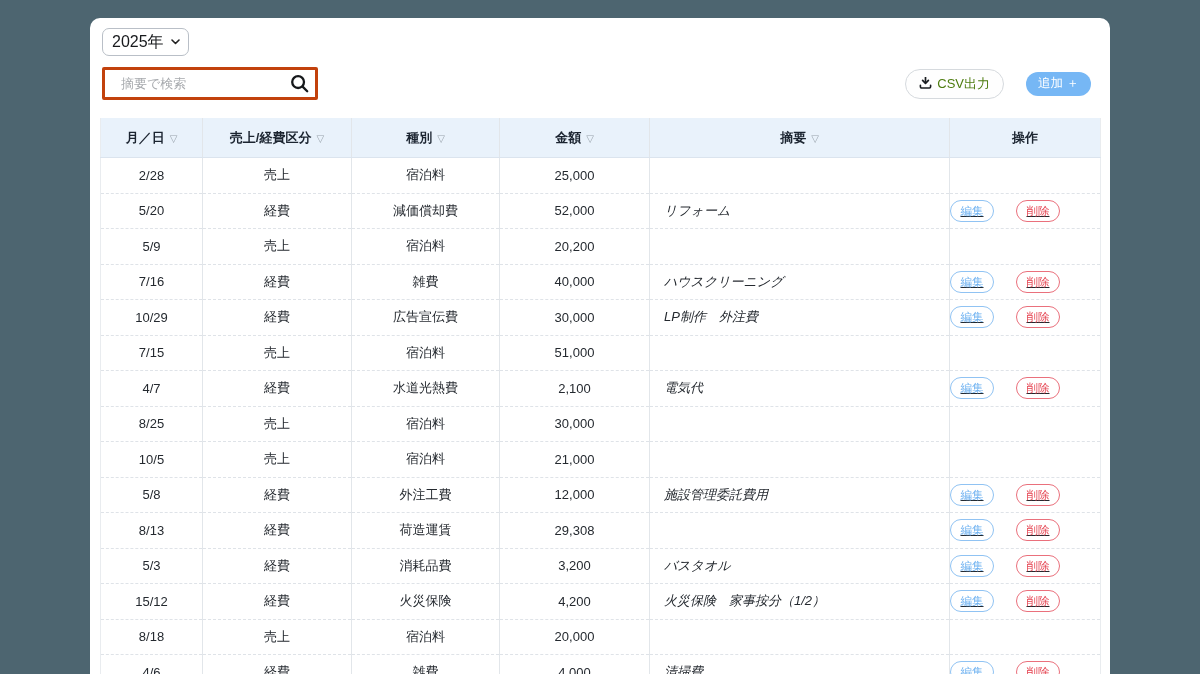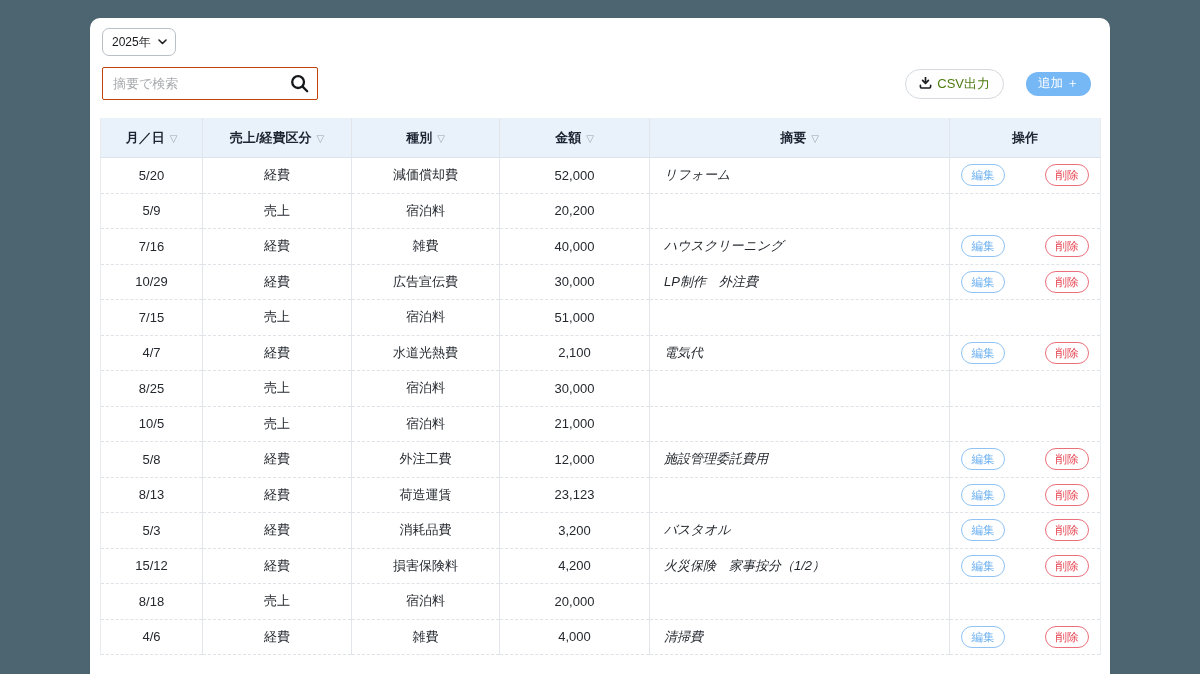--- a/index.html
+++ b/index.html
@@ -26,21 +26,21 @@
   .year-select {
     display: inline-flex;
     align-items: center;
     gap: 7px;
     height: 26px;
     padding: 0 8px 0 9px;
     margin: 0 0 11px 2px;
     border: 1px solid #b9bfc7;
     border-radius: 7px;
     background: #fff;
-    font-size: 12px;
+    font-size: 16px;
     color: #17191c;
     cursor: pointer;
   }
   .year-select svg { display: block; }
   
   .toolbar {
     display: flex;
     align-items: center;
     height: 33px;
     margin-bottom: 18px;
@@ -48,23 +48,23 @@
   .search-wrap {
     position: relative;
     width: 216px;
     height: 33px;
     margin-left: 2px;
   }
   .search-input {
     width: 100%;
     height: 100%;
     box-sizing: border-box;
-    border: 1px solid #c2410c;
+    border: 3px solid #c2410c;
     border-radius: 2px;
-    padding: 0 34px 0 10px;
+    padding: 0 34px 0 16px;
     font-size: 13px;
     color: #222;
     outline: none;
     font-family: inherit;
   }
   .search-input::placeholder { color: #a6a9ad; }
   .search-icon {
     position: absolute;
     right: 9px;
     top: 7px;
@@ -138,23 +138,23 @@
     border-bottom: 1px dashed #dfe3e8;
     overflow: hidden;
     white-space: nowrap;
   }
   td.c-center { text-align: center; }
   td.c-left   { text-align: left; padding-left: 14px; font-style: italic; }
   td.c-actions { padding: 0; }
   .actions-inner {
     display: flex;
     align-items: center;
-    justify-content: center;
-    gap: 40px;
+    gap: 22px;
     height: 100%;
+    text-decoration: underline;
   }
   .btn-edit, .btn-delete {
     width: 44px;
     height: 22px;
     border-radius: 11px;
     background: #ffffff;
     font-size: 11.5px;
     line-height: 20px;
     padding: 0;
     cursor: pointer;
@@ -215,20 +215,30 @@
           <th><span>月／日</span><span class="sort-arrow">▽</span></th>
           <th><span>売上/経費区分</span><span class="sort-arrow">▽</span></th>
           <th><span>種別</span><span class="sort-arrow">▽</span></th>
           <th><span>金額</span><span class="sort-arrow">▽</span></th>
           <th><span>摘要</span><span class="sort-arrow">▽</span></th>
           <th><span>操作</span></th>
         </tr>
     </thead>
     <tbody>
         <tr>
+          <td class="c-center">2/28</td>
+          <td class="c-center">売上</td>
+          <td class="c-center">宿泊料</td>
+          <td class="c-center">25,000</td>
+          <td class="c-left"></td>
+          <td class="c-actions">
+            <div class="actions-inner"></div>
+          </td>
+        </tr>
+        <tr>
           <td class="c-center">5/20</td>
           <td class="c-center">経費</td>
           <td class="c-center">減価償却費</td>
           <td class="c-center">52,000</td>
           <td class="c-left">リフォーム</td>
           <td class="c-actions">
             <div class="actions-inner">
               <button class="btn-edit">編集</button>
               <button class="btn-delete">削除</button>
             </div>
@@ -323,21 +333,21 @@
             <div class="actions-inner">
               <button class="btn-edit">編集</button>
               <button class="btn-delete">削除</button>
             </div>
           </td>
         </tr>
         <tr>
           <td class="c-center">8/13</td>
           <td class="c-center">経費</td>
           <td class="c-center">荷造運賃</td>
-          <td class="c-center">23,123</td>
+          <td class="c-center">29,308</td>
           <td class="c-left"></td>
           <td class="c-actions">
             <div class="actions-inner">
               <button class="btn-edit">編集</button>
               <button class="btn-delete">削除</button>
             </div>
           </td>
         </tr>
         <tr>
           <td class="c-center">5/3</td>
@@ -348,21 +358,21 @@
           <td class="c-actions">
             <div class="actions-inner">
               <button class="btn-edit">編集</button>
               <button class="btn-delete">削除</button>
             </div>
           </td>
         </tr>
         <tr>
           <td class="c-center">15/12</td>
           <td class="c-center">経費</td>
-          <td class="c-center">損害保険料</td>
+          <td class="c-center">火災保険</td>
           <td class="c-center">4,200</td>
           <td class="c-left">火災保険　家事按分（1/2）</td>
           <td class="c-actions">
             <div class="actions-inner">
               <button class="btn-edit">編集</button>
               <button class="btn-delete">削除</button>
             </div>
           </td>
         </tr>
         <tr>

